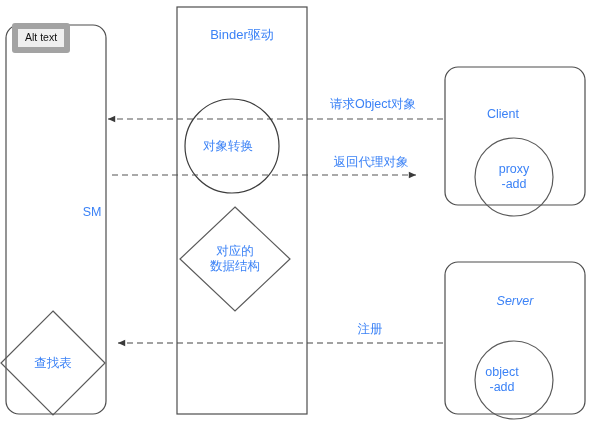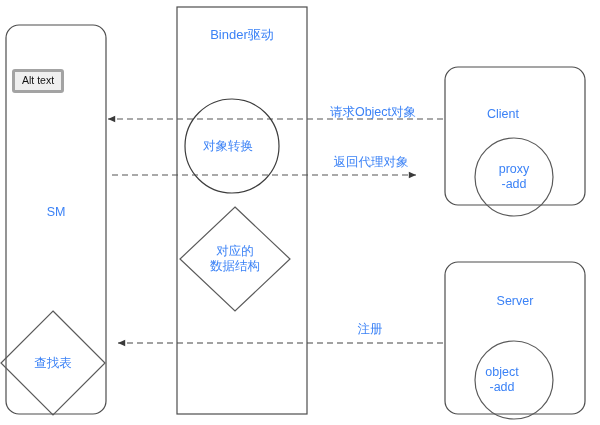--- a/index.html
+++ b/index.html
@@ -41,26 +41,25 @@
   }
   .lbl-edge {
     font-size: 12.5px;
   }
   .alt-badge {
     position: absolute;
     left: 12px;
     top: 23px;
     padding: 3px 7px 4px 7px;
     background: #efefef;
-    border: 3px solid #a3a3a3;
+    border: 6px solid #a3a3a3;
     border-radius: 3px;
     font-size: 10.5px;
     color: #111111;
     line-height: 1;
-    margin-top: 46px;
   }
 </style>
 </head>
 <body>
 
 <div id="canvas">
 
   <svg class="svg-layer" viewBox="0 0 600 425" xmlns="http://www.w3.org/2000/svg">
     <defs>
       <marker id="arrow-left" markerWidth="9" markerHeight="9" refX="8" refY="4.5" orient="auto-start-reverse" markerUnits="userSpaceOnUse">
@@ -91,40 +90,40 @@
 
     <polygon points="53,311 105,363 53,415 1,363" fill="none" stroke="#5a5a5a" stroke-width="1.2"></polygon>
 
     <circle cx="514" cy="177" r="39" fill="none" stroke="#5a5a5a" stroke-width="1.2"></circle>
 
     <circle cx="514" cy="380" r="39" fill="none" stroke="#5a5a5a" stroke-width="1.2"></circle>
   </svg>
 
   <div class="alt-badge">Alt text</div>
 
-  <div class="lbl lbl-node" style="left:6px; top:205px; width:100px;">SM</div>
+  <div class="lbl lbl-node" style="left:6px; top:205px; width:100px;padding-left:36px;">SM</div>
 
   <div class="lbl lbl-title" style="left:177px; top:27px; width:130px;">Binder驱动</div>
 
   <div class="lbl lbl-node" style="left:445px; top:107px; width:116px;">Client</div>
 
-  <div class="lbl lbl-node" style="left:445px; top:294px; width:140px;">Server</div>
+  <div class="lbl lbl-node" style="left:445px; top:294px; width:140px;font-style:italic;">Server</div>
 
   <div class="lbl lbl-node" style="left:185px; top:139px; width:86px;">对象转换</div>
 
   <div class="lbl lbl-node" style="left:180px; top:244px; width:110px;">对应的
 数据结构</div>
 
   <div class="lbl lbl-node" style="left:1px; top:356px; width:104px;">查找表</div>
 
   <div class="lbl lbl-node" style="left:475px; top:162px; width:78px;">proxy
 -add</div>
 
   <div class="lbl lbl-node" style="left:475px; top:365px; width:54px;">object
 -add</div>
 
-  <div class="lbl lbl-edge" style="left:313px; top:105px; width:120px;">请求Object对象</div>
+  <div class="lbl lbl-edge" style="left:313px; top:97px; width:120px;">请求Object对象</div>
 
   <div class="lbl lbl-edge" style="left:316px; top:155px; width:110px;">返回代理对象</div>
 
   <div class="lbl lbl-edge" style="left:340px; top:322px; width:60px;">注册</div>
 
 </div>
 
 </body></html>

